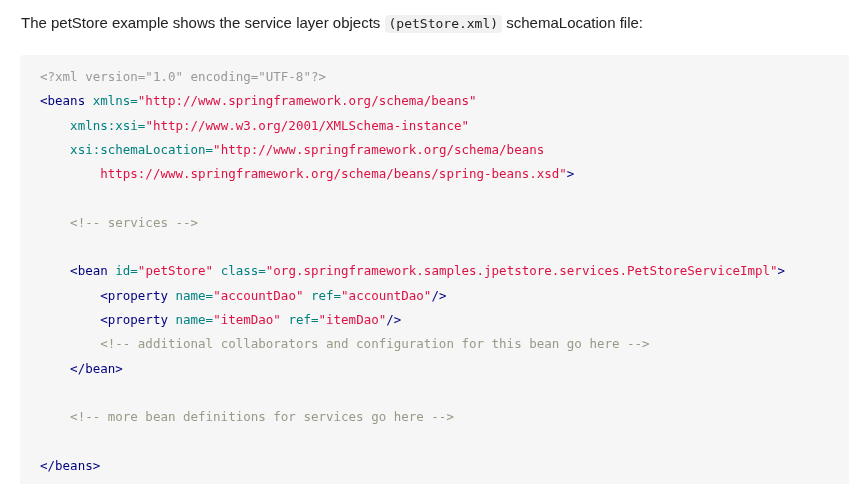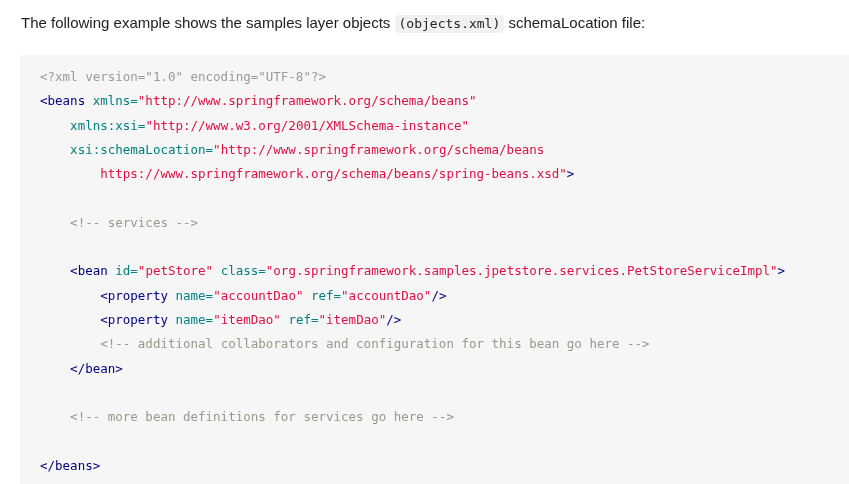--- a/index.html
+++ b/index.html
@@ -48,16 +48,16 @@
   .tok-meta    { color: var(--c-meta, #999999); }
   .tok-tag     { color: var(--c-tag, #000080); }
   .tok-attr    { color: var(--c-attr, #008080); }
   .tok-string  { color: var(--c-string, #dd1144); }
   .tok-comment { color: var(--c-comment, #999988); }
 </style>
 </head>
 <body>
 
 <main>
-  <p class="intro"><span>The following example shows the samples layer objects </span><code class="inline-code">(objects.xml)</code><span> schemaLocation file:</span></p>
+  <p class="intro"><span>The petStore example shows the service layer objects </span><code class="inline-code">(petStore.xml)</code><span> schemaLocation file:</span></p>
 
   <pre class="code-block"><code id="code"><div class="line"><span class="tok-meta">&lt;?xml version="1.0" encoding="UTF-8"?&gt;</span></div><div class="line"><span class="tok-tag">&lt;beans</span><span class="tok-plain"> </span><span class="tok-attr">xmlns=</span><span class="tok-string">"http://www.springframework.org/schema/beans"</span></div><div class="line"><span class="tok-plain">    </span><span class="tok-attr">xmlns:xsi=</span><span class="tok-string">"http://www.w3.org/2001/XMLSchema-instance"</span></div><div class="line"><span class="tok-plain">    </span><span class="tok-attr">xsi:schemaLocation=</span><span class="tok-string">"http://www.springframework.org/schema/beans</span></div><div class="line"><span class="tok-plain">        </span><span class="tok-string">https://www.springframework.org/schema/beans/spring-beans.xsd"</span><span class="tok-tag">&gt;</span></div><div class="line"></div><div class="line"><span class="tok-plain">    </span><span class="tok-comment">&lt;!-- services --&gt;</span></div><div class="line"></div><div class="line"><span class="tok-plain">    </span><span class="tok-tag">&lt;bean</span><span class="tok-plain"> </span><span class="tok-attr">id=</span><span class="tok-string">"petStore"</span><span class="tok-plain"> </span><span class="tok-attr">class=</span><span class="tok-string">"org.springframework.samples.jpetstore.services.PetStoreServiceImpl"</span><span class="tok-tag">&gt;</span></div><div class="line"><span class="tok-plain">        </span><span class="tok-tag">&lt;property</span><span class="tok-plain"> </span><span class="tok-attr">name=</span><span class="tok-string">"accountDao"</span><span class="tok-plain"> </span><span class="tok-attr">ref=</span><span class="tok-string">"accountDao"</span><span class="tok-tag">/&gt;</span></div><div class="line"><span class="tok-plain">        </span><span class="tok-tag">&lt;property</span><span class="tok-plain"> </span><span class="tok-attr">name=</span><span class="tok-string">"itemDao"</span><span class="tok-plain"> </span><span class="tok-attr">ref=</span><span class="tok-string">"itemDao"</span><span class="tok-tag">/&gt;</span></div><div class="line"><span class="tok-plain">        </span><span class="tok-comment">&lt;!-- additional collaborators and configuration for this bean go here --&gt;</span></div><div class="line"><span class="tok-plain">    </span><span class="tok-tag">&lt;/bean&gt;</span></div><div class="line"></div><div class="line"><span class="tok-plain">    </span><span class="tok-comment">&lt;!-- more bean definitions for services go here --&gt;</span></div><div class="line"></div><div class="line"><span class="tok-tag">&lt;/beans&gt;</span></div></code></pre>
 </main>
 
 </body></html>

